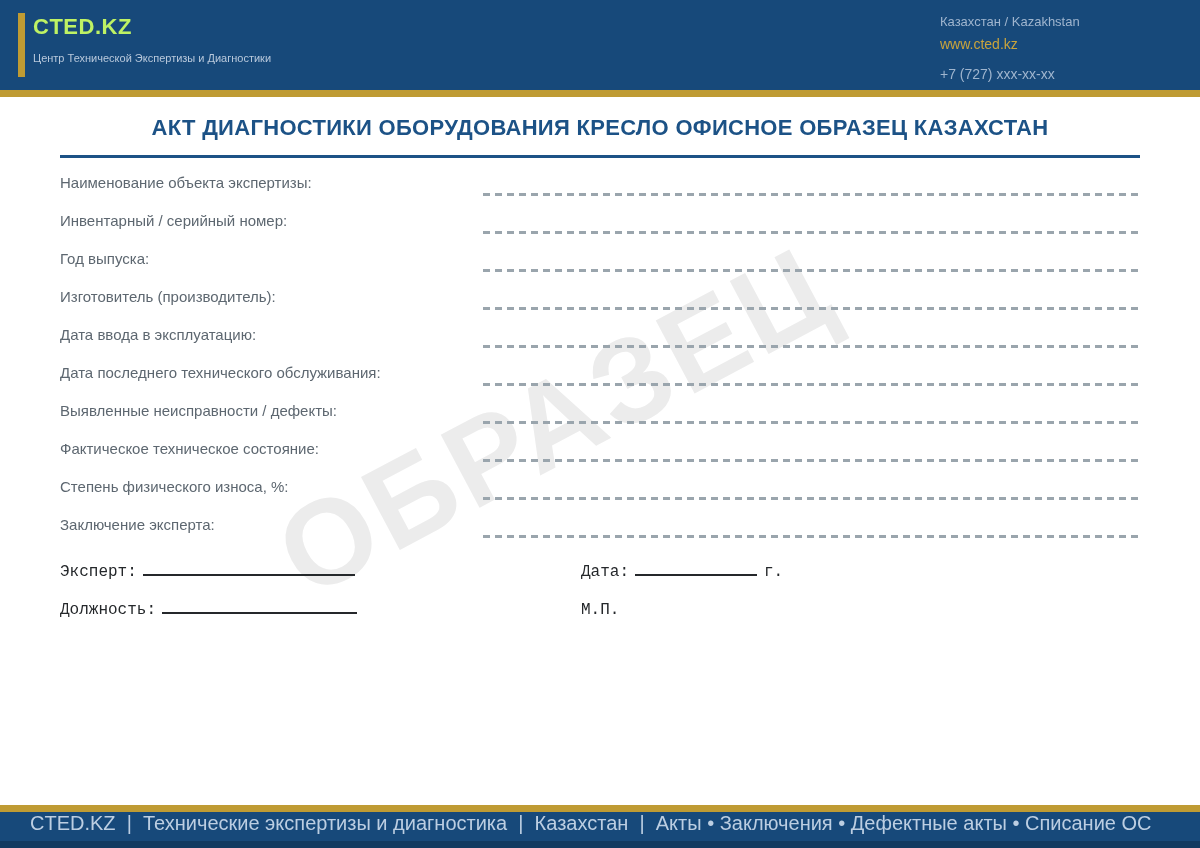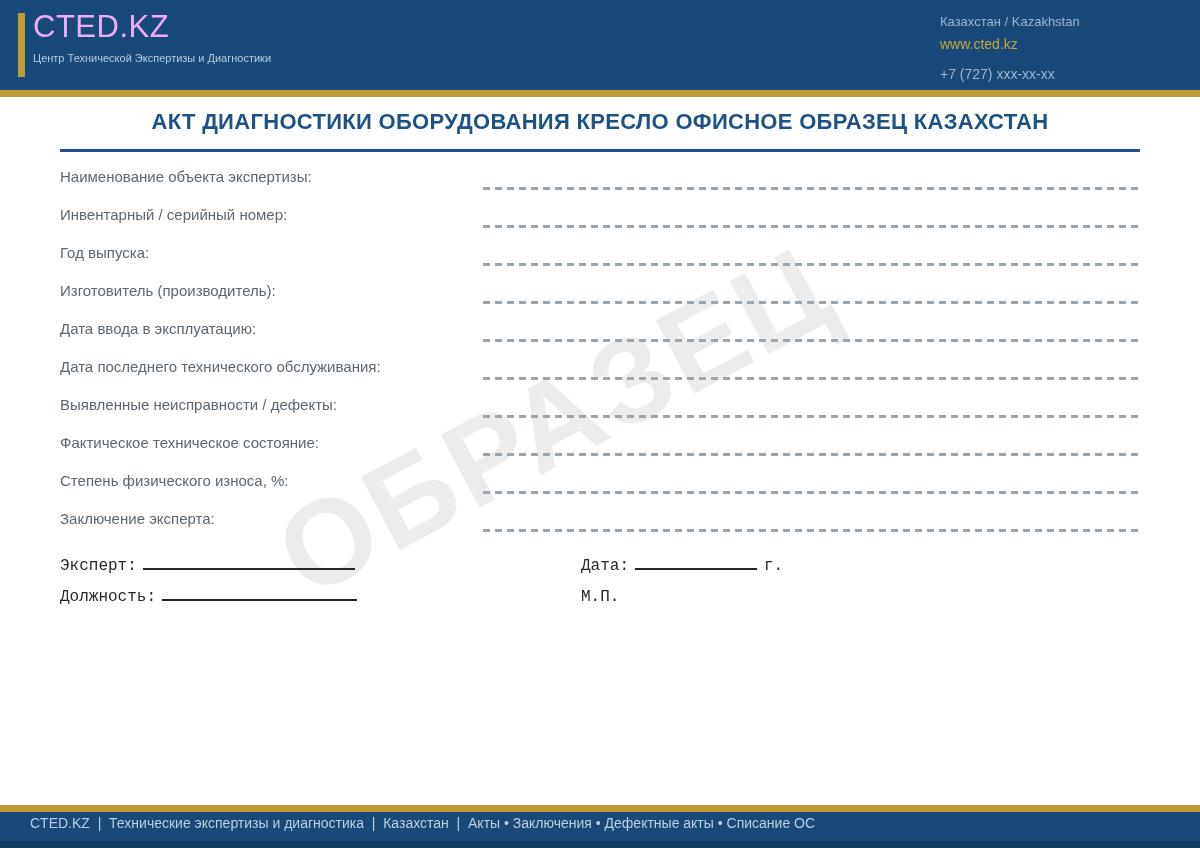--- a/index.html
+++ b/index.html
@@ -16,70 +16,70 @@
     --footer-text:#BCCEE2;
   }
   *{margin:0;padding:0;box-sizing:border-box;}
   body{font-family:"Liberation Sans","DejaVu Sans",sans-serif;background:#fff;}
   .page{position:relative;width:1200px;height:848px;background:#fff;overflow:hidden;}
 
   
   .header{position:relative;height:90px;background:var(--navy);}
   .logo-accent{position:absolute;left:18px;top:13px;width:7px;height:64px;background:var(--gold);}
   .logo-block{position:absolute;left:33px;top:9px;}
-  .logo{color:#f0abfc;font-size:31px;line-height:36px;letter-spacing:0.5px;font-weight:400;}
+  .logo{color:#bef264;font-size:22px;line-height:36px;letter-spacing:0.5px;font-weight:700;}
   .tagline{margin-top:4px;color:var(--pale-blue);font-size:11px;line-height:18px;text-align:center;}
   .contact-block{position:absolute;left:940px;top:11px;font-size:13px;line-height:22px;}
   .contact-country{color:var(--contact-blue);}
   .contact-site{color:var(--gold-text);font-size:14px;cursor:pointer;}
   .contact-phone{color:var(--contact-blue);font-size:14px;margin-top:8px;}
   .gold-divider{height:7px;background:var(--gold);}
 
   
   .watermark{
     position:absolute;left:245px;top:356px;width:620px;height:128px;
     display:flex;align-items:center;justify-content:center;
     transform:rotate(-28deg);
     font-size:120px;font-weight:700;letter-spacing:4px;color:#ECECEC;
     z-index:0;user-select:none;white-space:nowrap;
   }
 
   
-  .main{position:relative;z-index:1;padding-top:12px;}
+  .main{position:relative;z-index:1;padding-top:18px;}
   .doc-title{
     text-align:center;color:var(--title-blue);
     font-size:22px;font-weight:700;line-height:26px;letter-spacing:0.3px;
   }
   .title-rule{margin:14px 60px 0 60px;height:3px;background:var(--title-blue);}
 
   .fields{margin:12px 60px 0 60px;}
   .field-row{position:relative;height:38px;}
   .field-label{
     position:absolute;left:0;top:3px;
     color:var(--label-gray);font-size:15px;line-height:19px;
   }
   .dash-line{
     position:absolute;left:423px;right:0;top:23px;height:3px;
     background:repeating-linear-gradient(90deg,var(--dash-gray) 0 7px,transparent 7px 12px);
   }
 
   
   .signature{margin:12px 60px 0 60px;color:var(--sig-dark);font-size:16px;}
   .sig-row{display:grid;grid-template-columns:521px auto;align-items:baseline;height:22px;font-family:Liberation Mono, monospace;}
-  .sig-row + .sig-row{margin-top:9px;}
+  .sig-row + .sig-row{margin-top:16px;}
   .blank{display:inline-block;height:14px;border-bottom:2px solid var(--sig-dark);vertical-align:baseline;margin-left:6px;}
   .blank-expert{width:212px;}
   .blank-position{width:195px;}
   .blank-date{width:122px;margin-right:7px;}
 
   
   .footer{position:absolute;left:0;right:0;bottom:0;height:43px;}
   .footer-gold{height:7px;background:var(--gold);}
   .footer-bar{position:relative;height:36px;background:var(--navy);display:flex;align-items:center;}
-  .footer-text{padding-left:30px;padding-bottom:14px;color:var(--footer-text);font-size:14px;white-space:pre;}
+  .footer-text{padding-left:30px;padding-bottom:14px;color:var(--footer-text);font-size:20px;white-space:pre;}
   .footer-bottom-strip{position:absolute;left:0;right:0;bottom:0;height:7px;background:var(--navy-dark);}
 </style>
 </head>
 <body>
 
 <div class="page">
 
   <div class="header">
     <div class="logo-accent"></div>
     <div class="logo-block">

